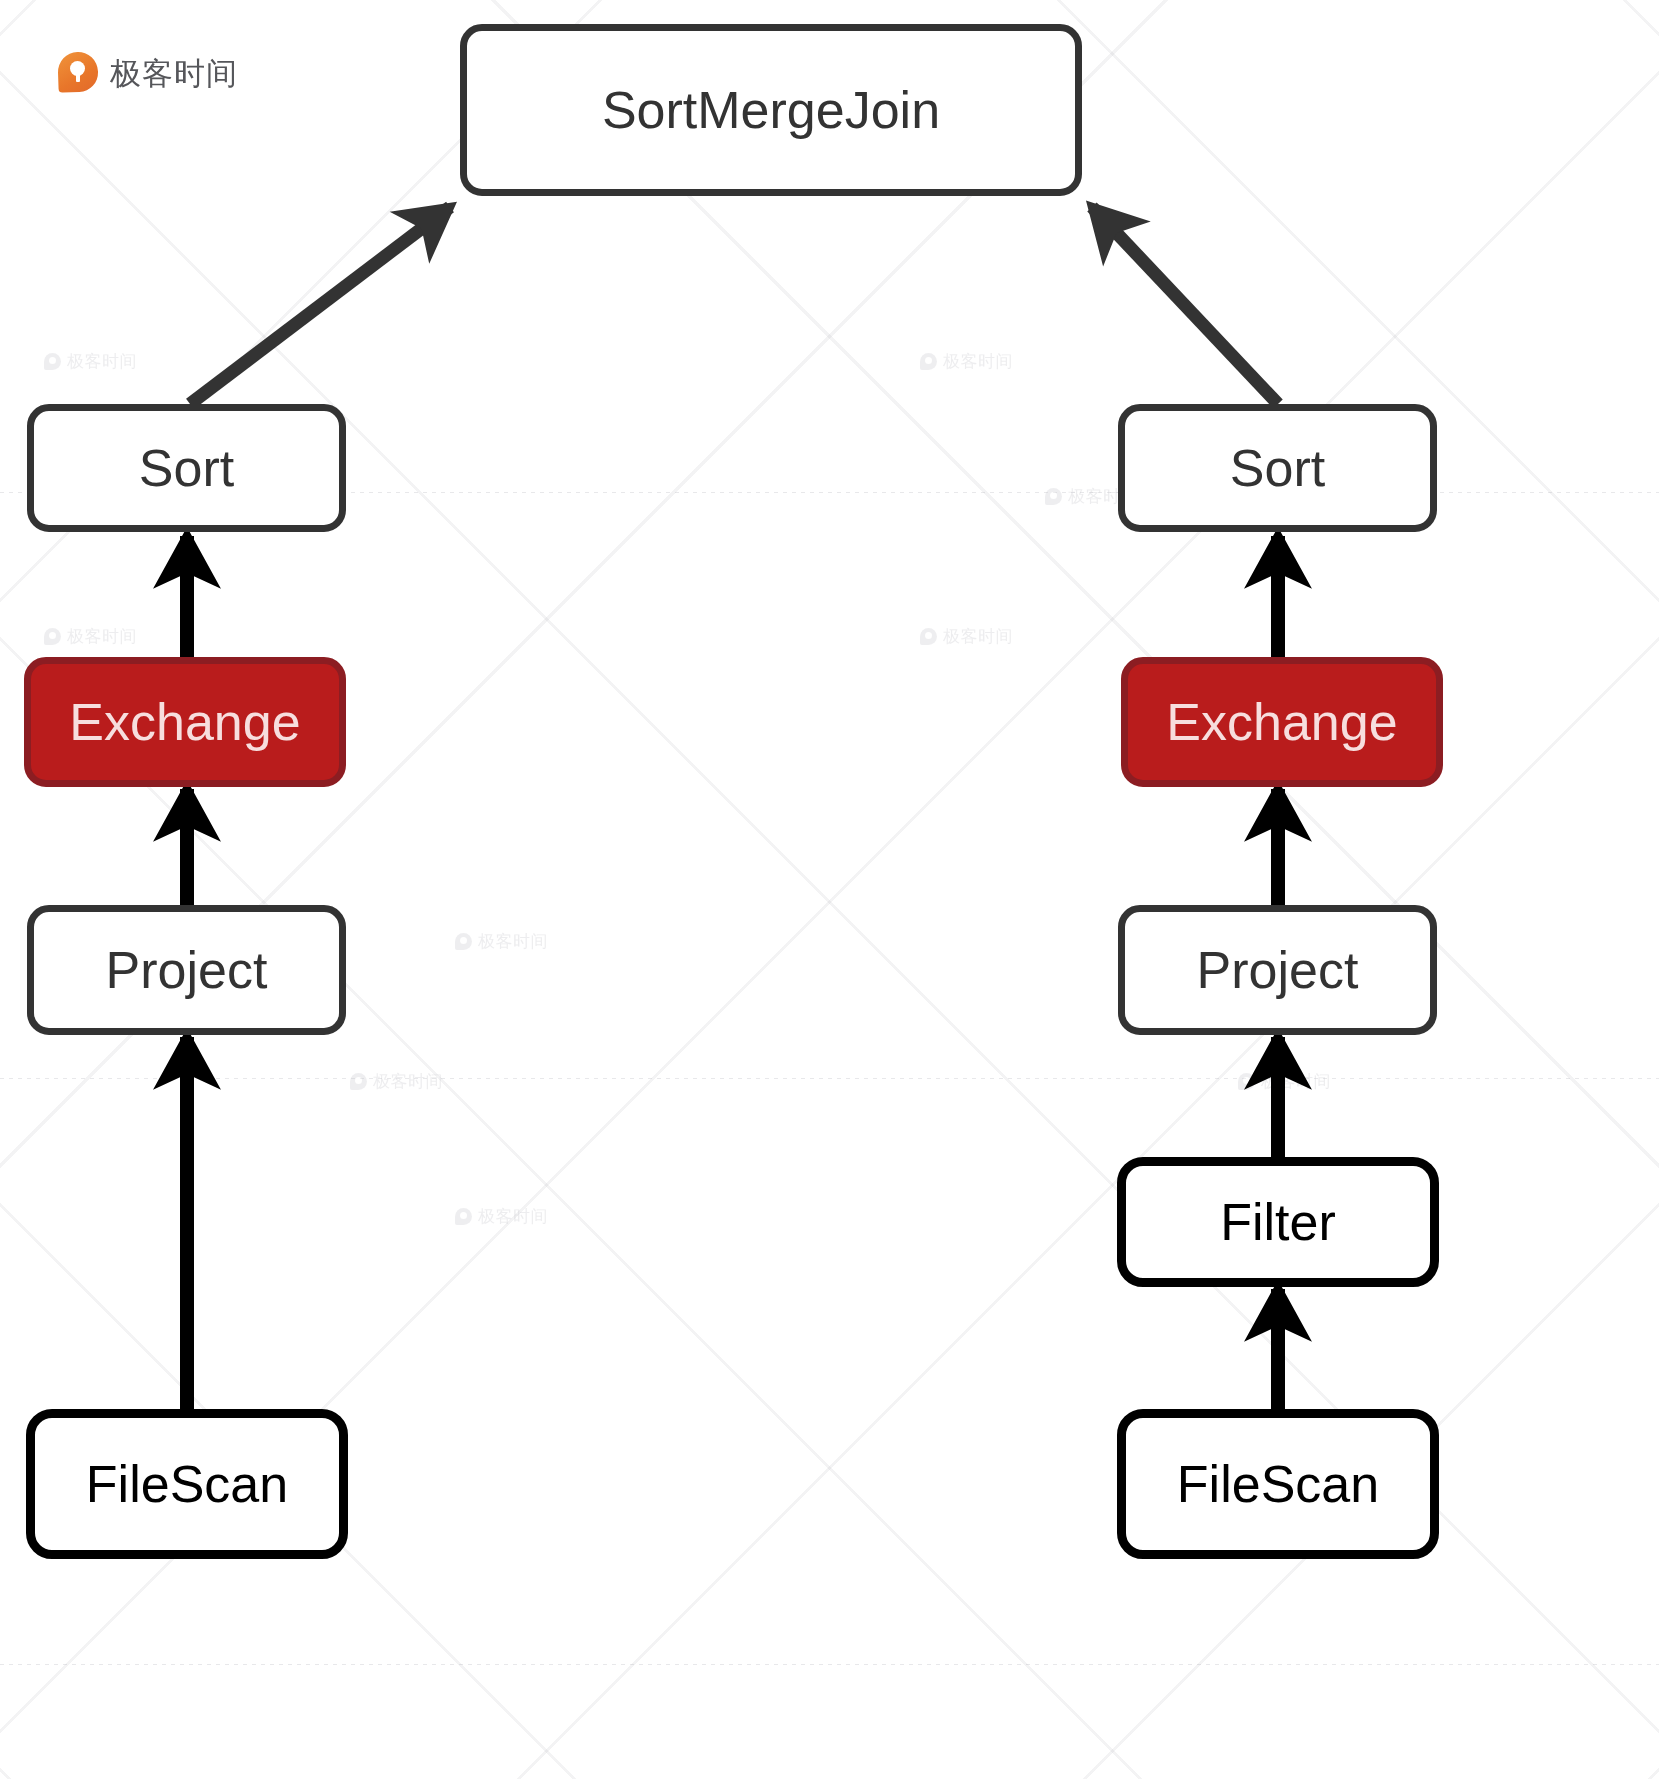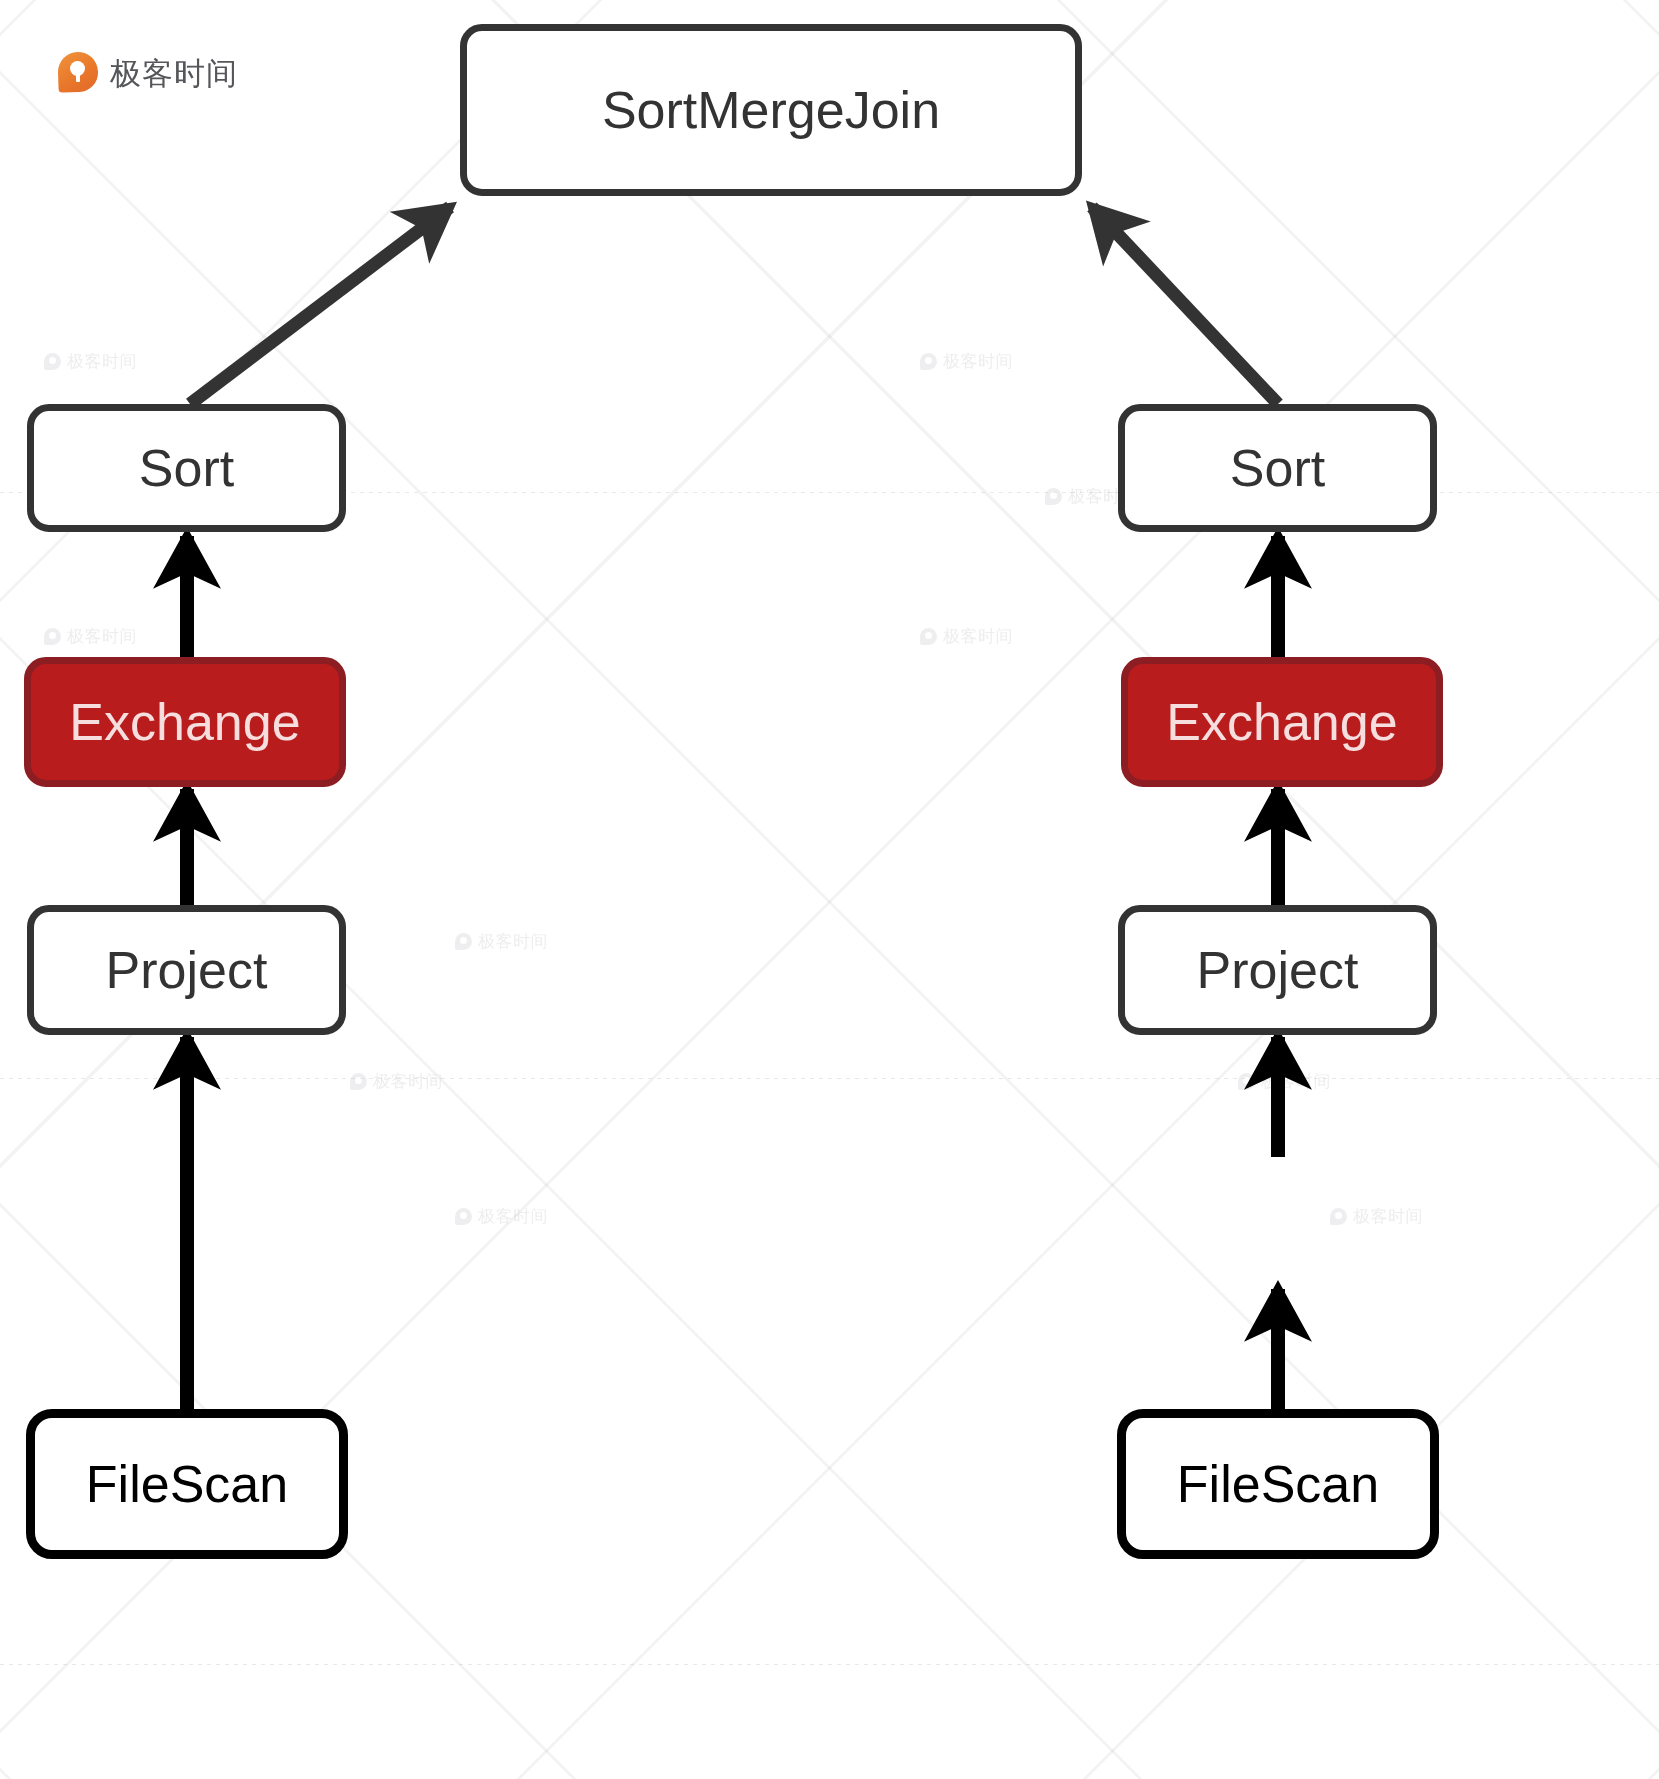--- a/index.html
+++ b/index.html
@@ -284,20 +284,23 @@
   </div>
 
   <div class="node-box style-plain" style="left:27px; top:905px; width:319px; height:130px;">
     <span class="node-label">Project</span>
   </div>
 
   <div class="node-box style-plain" style="left:1118px; top:905px; width:319px; height:130px;">
     <span class="node-label">Project</span>
   </div>
 
+  <div class="node-box style-strong" style="left:1117px; top:1157px; width:322px; height:130px;">
+    <span class="node-label">Filter</span>
+  </div>
 
   <div class="node-box style-strong" style="left:26px; top:1409px; width:322px; height:150px;">
     <span class="node-label">FileScan</span>
   </div>
 
   <div class="node-box style-strong" style="left:1117px; top:1409px; width:322px; height:150px;">
     <span class="node-label">FileScan</span>
   </div>
 
 </div>

